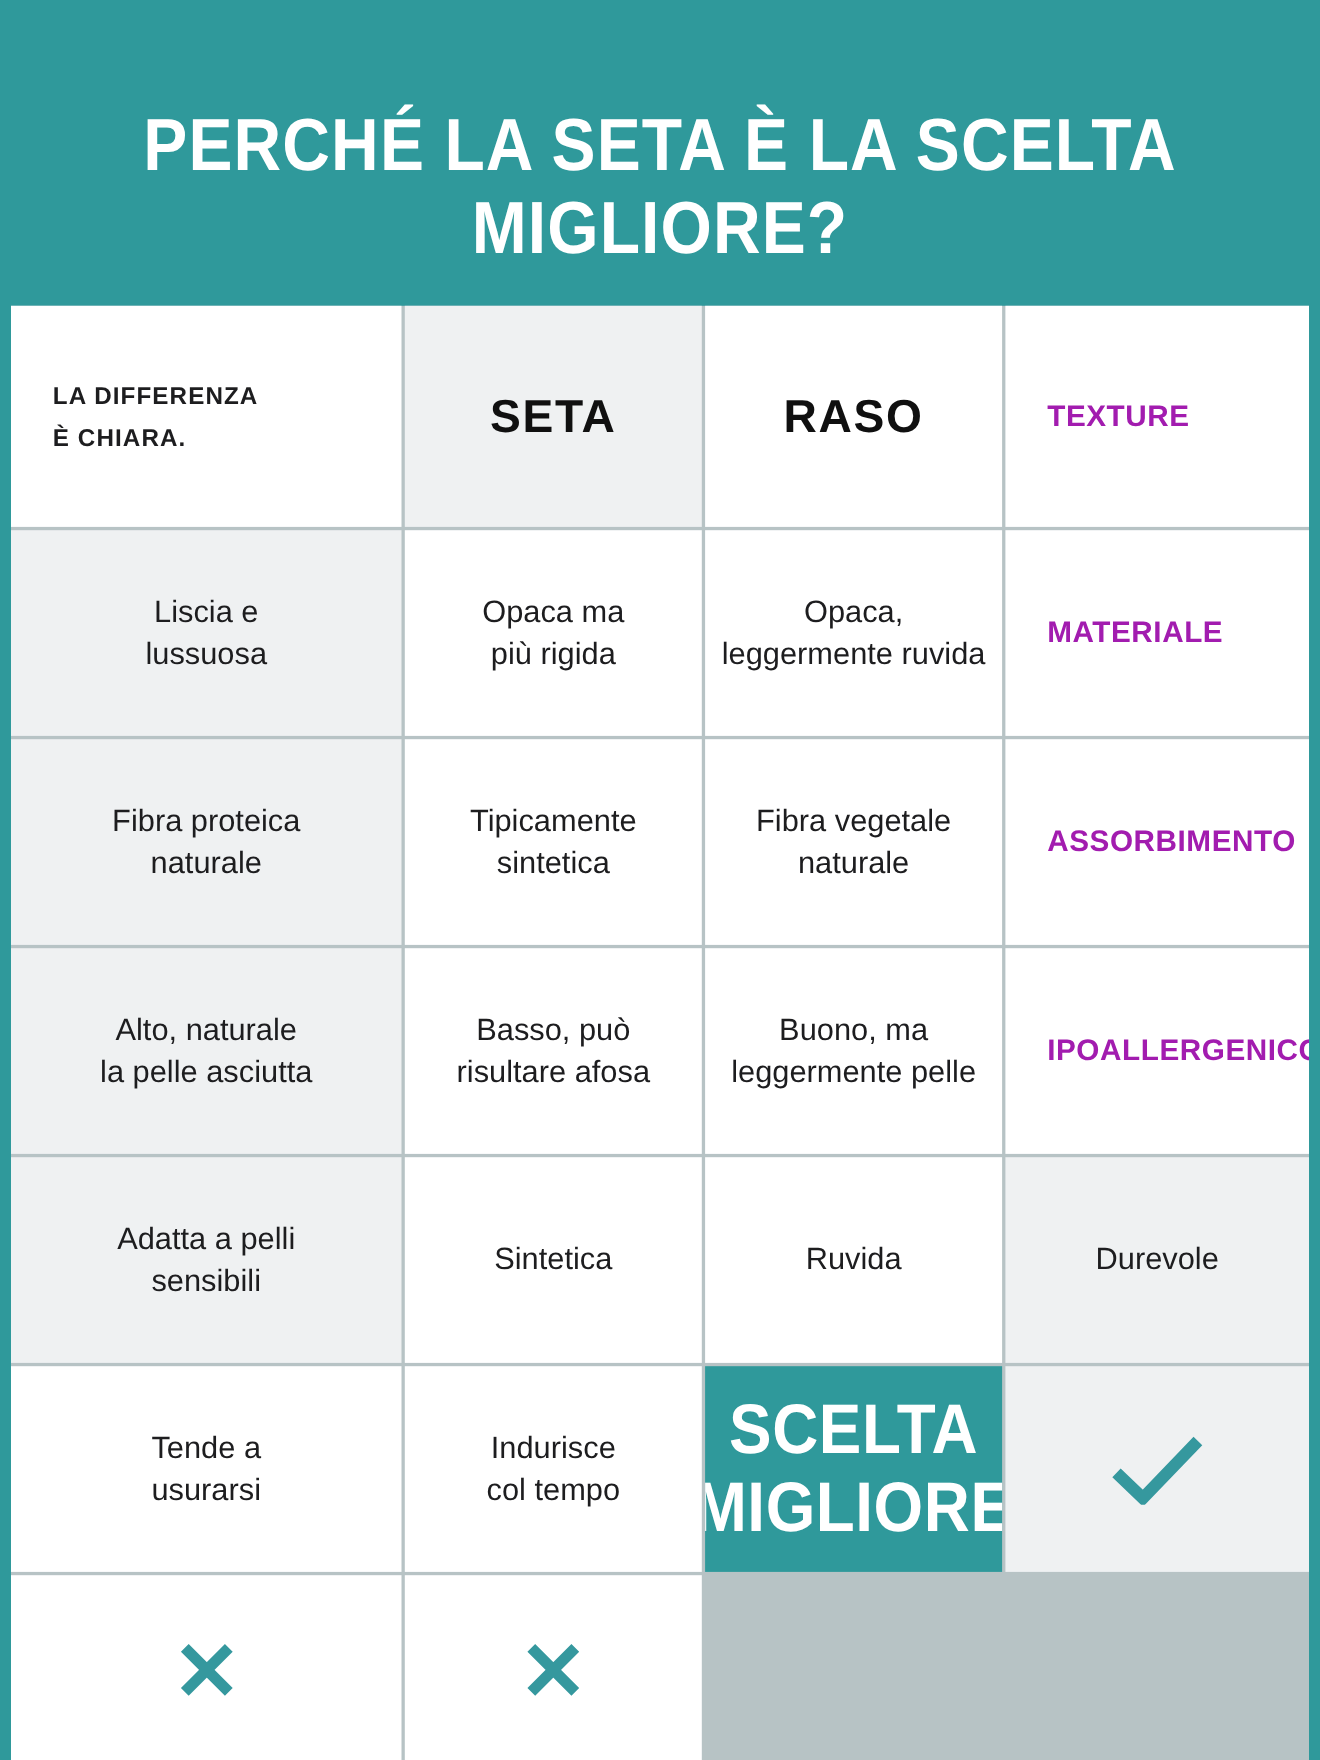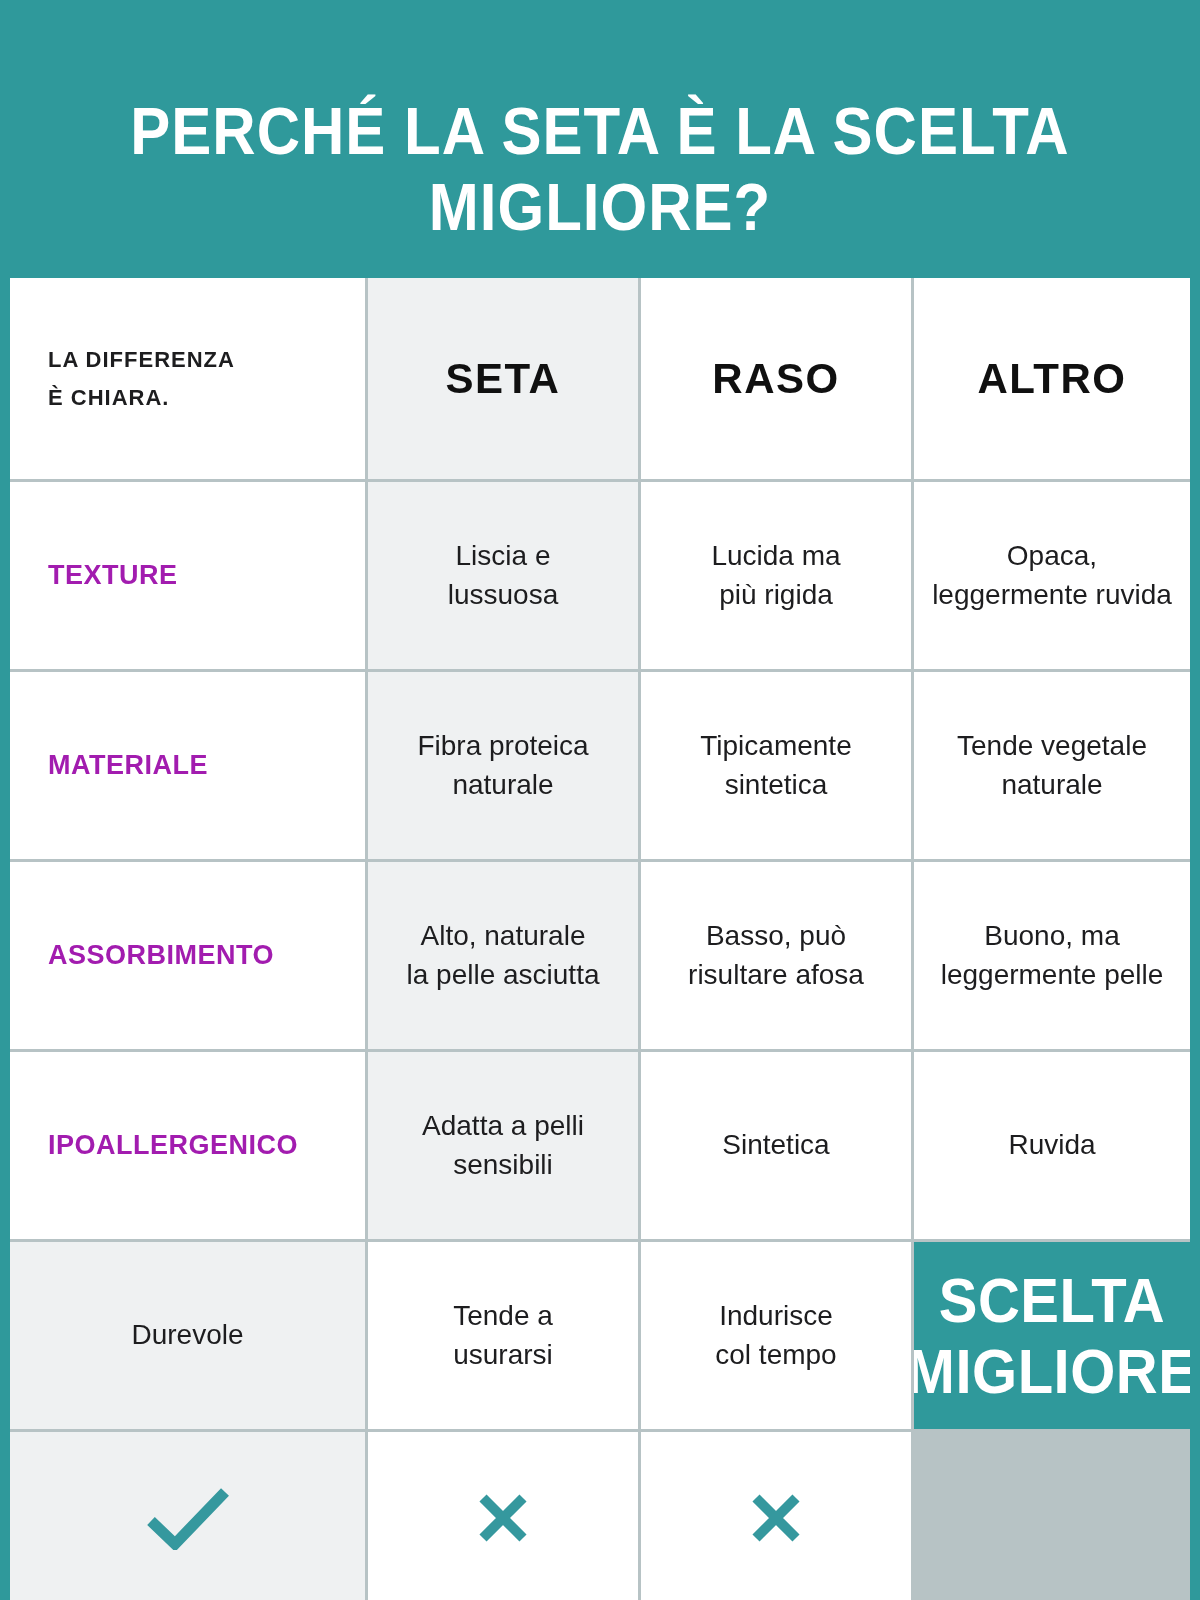--- a/index.html
+++ b/index.html
@@ -77,53 +77,50 @@
   <div class="cell left-align">
     <span class="intro-text">LA DIFFERENZA
 È CHIARA.</span>
   </div>
   <div class="cell seta-col">
     <span class="col-header-text">SETA</span>
   </div>
   <div class="cell">
     <span class="col-header-text">RASO</span>
   </div>
-  <div class="cell">
-    <span class="col-header-text">ALTRO</span>
-  </div>
 
   <div class="cell left-align">
     <span class="row-label-text">TEXTURE</span>
   </div>
   <div class="cell seta-col">
     <span class="body-text">Liscia e
 lussuosa</span>
   </div>
   <div class="cell">
-    <span class="body-text">Lucida ma
+    <span class="body-text">Opaca ma
 più rigida</span>
   </div>
   <div class="cell">
     <span class="body-text">Opaca,
 leggermente ruvida</span>
   </div>
 
   <div class="cell left-align">
     <span class="row-label-text">MATERIALE</span>
   </div>
   <div class="cell seta-col">
     <span class="body-text">Fibra proteica
 naturale</span>
   </div>
   <div class="cell">
     <span class="body-text">Tipicamente
 sintetica</span>
   </div>
   <div class="cell">
-    <span class="body-text">Tende vegetale
+    <span class="body-text">Fibra vegetale
 naturale</span>
   </div>
 
   <div class="cell left-align">
     <span class="row-label-text">ASSORBIMENTO</span>
   </div>
   <div class="cell seta-col">
     <span class="body-text">Alto, naturale
 la pelle asciutta</span>
   </div>

